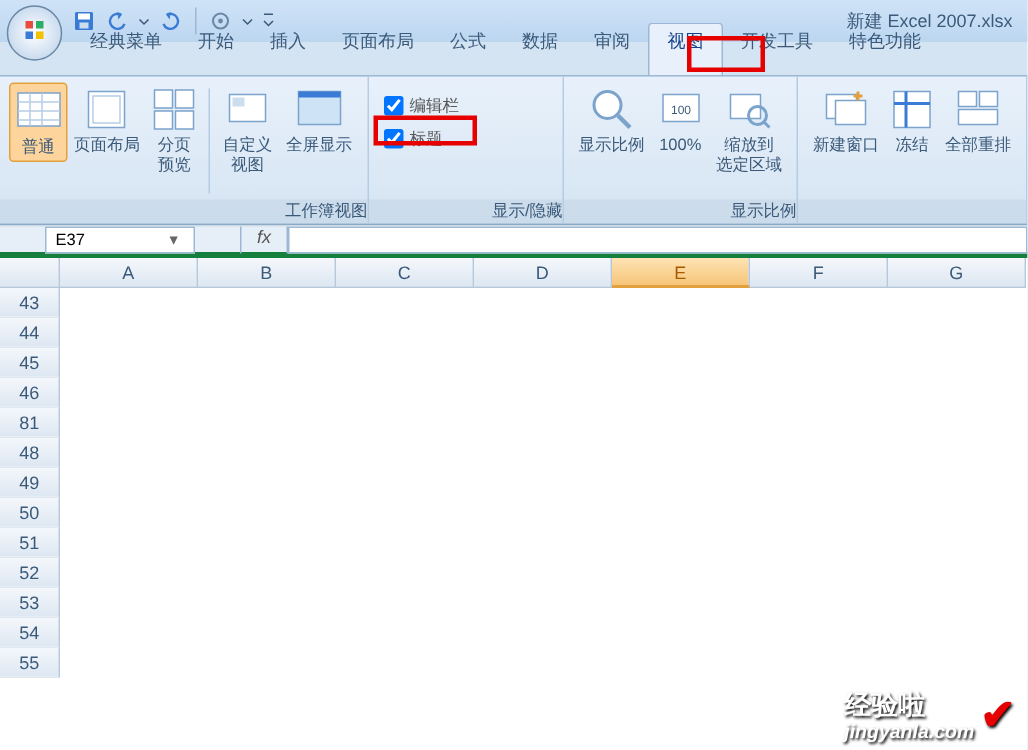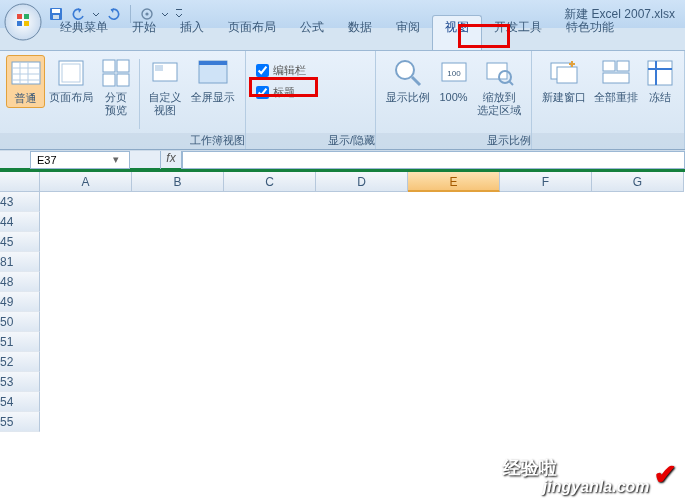--- a/index.html
+++ b/index.html
@@ -36,35 +36,35 @@
   .chk-row input { margin-right: 4px; }
   .chk-row.dis { color: #999; }
   .chk-col { display: flex; flex-direction: column; padding: 4px 4px 0; }
 
   .sep-v { width: 1px; background: #b5cce2; margin: 4px 4px; align-self: stretch; }
 
   .namebox-row { height: 22px; background: #e6eef7; border-bottom: 4px solid #15803d; border-top: 1px solid #cddbe9; display: flex; align-items: center; }
   .namebox { width: 100px; height: 18px; margin-left: 30px; background: #fff; border: 1px solid #9cb8d4; font-size: 11px; padding: 1px 6px; display: flex; align-items: center; justify-content: space-between; }
   .namebox-drop { width: 10px; color: #666; }
   .fx-area { display: flex; align-items: center; margin-left: 30px; }
-  .fx { width: 22px; height: 18px; border-left: 1px solid #9cb8d4; border-right: 1px solid #9cb8d4; text-align: center; font-style: italic; font-size: 12px; color: #555; }
+  .fx { width: 32px; height: 18px; border-left: 1px solid #9cb8d4; border-right: 1px solid #9cb8d4; text-align: center; font-style: italic; font-size: 12px; color: #555; }
   .formula-bar { flex: 1; height: 18px; background: #fff; border: 1px solid #9cb8d4; margin-left: 0; }
 
   .sheet-area { position: absolute; left: 0; right: 0; top: 172px; bottom: 0; background: #fff; }
   .col-headers { display: flex; height: 20px; }
   .corner { width: 40px; background: linear-gradient(#f4f7fb,#dde7f2); border-right: 1px solid #b6c8dc; border-bottom: 1px solid #b6c8dc; }
   .col-h { width: 92px; background: linear-gradient(#f4f7fb,#dde7f2); border-right: 1px solid #b6c8dc; border-bottom: 1px solid #b6c8dc; text-align: center; font-size: 12px; color: #3b5a7a; line-height: 20px; }
   .col-h.sel { background: linear-gradient(#fde3b3,#f7c57a); color: #a55a00; border-bottom: 2px solid #e2a13c; }
   .rows { }
   .row-h { display: flex; height: 20px; }
-  .row-num { width: 40px; background: linear-gradient(#f4f7fb,#dde7f2); border-right: 1px solid #b6c8dc; border-bottom: 1px solid #e0e7ef; font-size: 12px; color: #3b5a7a; line-height: 20px; }
+  .row-num { width: 40px; background: linear-gradient(#f4f7fb,#dde7f2); border-right: 1px solid #b6c8dc; border-bottom: 1px solid #e0e7ef; text-align: center; font-size: 12px; color: #3b5a7a; line-height: 20px; }
   .cell-area { flex: 1; background: #fff; }
 
   .watermark { position: absolute; right: 8px; bottom: 6px; color: #fff; font-size: 18px; font-weight: bold; text-shadow: 1px 1px 2px #000; display: flex; align-items: center; }
-  .watermark .sub { font-size: 16px; font-style: italic; display: block; line-height: .9; margin-left: 40px; }
+  .watermark .sub { font-size: 13px; font-style: italic; display: block; line-height: .9; }
   .watermark .check { color: #e60000; font-size: 28px; margin-left: 4px; }
 
   svg { display: block; }
 </style>
 </head>
 <body>
 
 <div class="titlebar">
   <div class="office-btn">
     <svg viewBox="0 0 40 40">
@@ -261,39 +261,39 @@
       <div class="btn-large" style="width:52px">
         <span class="ic">
             <svg viewBox="0 0 32 32">
               <rect x="3" y="6" width="20" height="16" fill="#fff" stroke="#7ba3cb"></rect>
               <rect x="9" y="10" width="20" height="16" fill="#fff" stroke="#7ba3cb"></rect>
               <path d="M24 4 l0 6 M21 7 l6 0" stroke="#e2a13c" stroke-width="2"></path>
             </svg>
           </span>
         <span class="lbl">新建窗口</span>
       </div>
+      <div class="btn-large" style="width:36px">
+        <span class="ic">
+            <svg viewBox="0 0 32 32">
+              <rect x="4" y="4" width="24" height="24" fill="#fff" stroke="#7ba3cb"></rect>
+              <line x1="4" y1="12" x2="28" y2="12" stroke="#3a7bd5" stroke-width="2"></line>
+              <line x1="12" y1="4" x2="12" y2="28" stroke="#3a7bd5" stroke-width="2"></line>
+            </svg>
+          </span>
+        <span class="lbl">冻结</span>
+      </div>
       <div class="btn-large" style="width:52px">
         <span class="ic">
             <svg viewBox="0 0 32 32">
               <rect x="3" y="4" width="12" height="10" fill="#fff" stroke="#7ba3cb"></rect>
               <rect x="17" y="4" width="12" height="10" fill="#fff" stroke="#7ba3cb"></rect>
               <rect x="3" y="16" width="26" height="10" fill="#fff" stroke="#7ba3cb"></rect>
             </svg>
           </span>
         <span class="lbl">全部重排</span>
-      </div>
-      <div class="btn-large" style="width:36px">
-        <span class="ic">
-            <svg viewBox="0 0 32 32">
-              <rect x="4" y="4" width="24" height="24" fill="#fff" stroke="#7ba3cb"></rect>
-              <line x1="4" y1="12" x2="28" y2="12" stroke="#3a7bd5" stroke-width="2"></line>
-              <line x1="12" y1="4" x2="12" y2="28" stroke="#3a7bd5" stroke-width="2"></line>
-            </svg>
-          </span>
-        <span class="lbl">冻结</span>
       </div>
     </div>
     <div class="group-label">&nbsp;</div>
   </div>
 </div>
 
 <div class="highlight-view hl-grid"></div>
 
 <div class="namebox-row">
   <div class="namebox">
@@ -326,20 +326,24 @@
       </div>
       <div class="row-h">
         <div class="row-num">44</div>
         <div class="cell-area"></div>
       </div>
       <div class="row-h">
         <div class="row-num">45</div>
         <div class="cell-area"></div>
       </div>
       <div class="row-h">
+        <div class="row-num">46</div>
+        <div class="cell-area"></div>
+      </div>
+      <div class="row-h">
         <div class="row-num">81</div>
         <div class="cell-area"></div>
       </div>
       <div class="row-h">
         <div class="row-num">48</div>
         <div class="cell-area"></div>
       </div>
       <div class="row-h">
         <div class="row-num">49</div>
         <div class="cell-area"></div>

